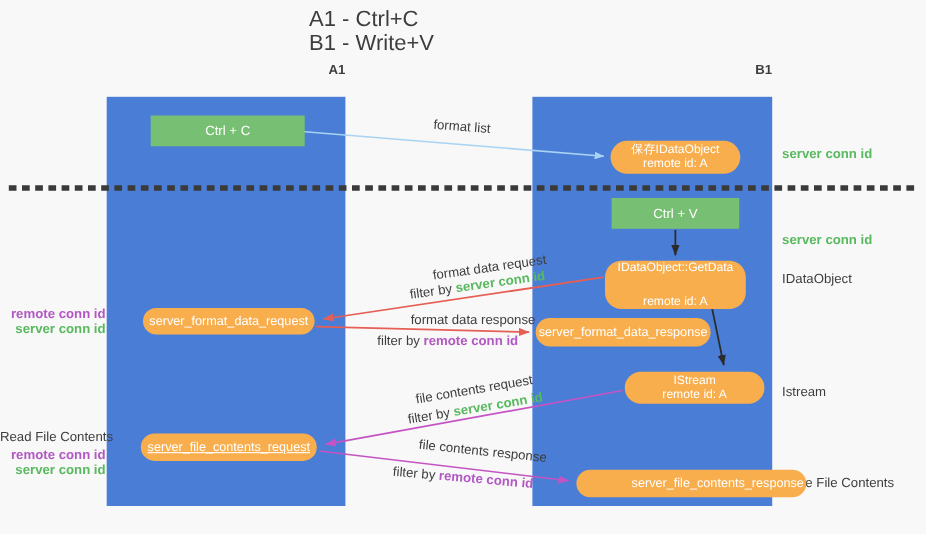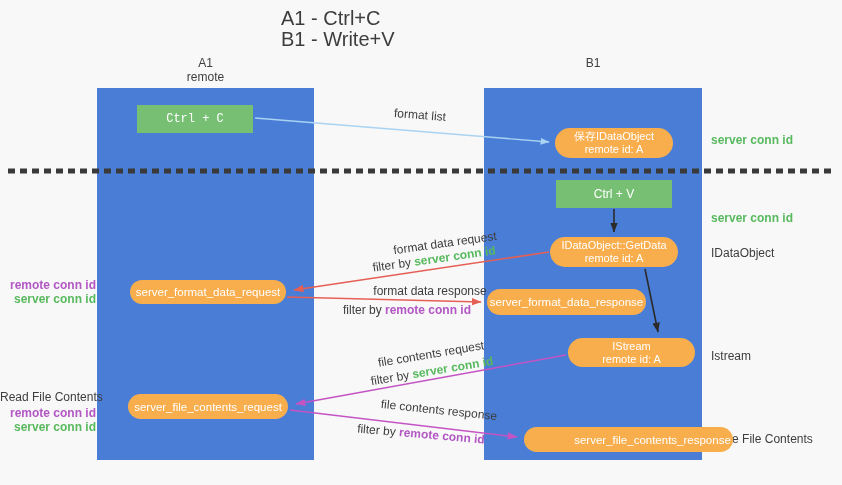--- a/index.html
+++ b/index.html
@@ -4,21 +4,21 @@
 <style>
   html,body{margin:0;padding:0;}
   #canvas{
     position:relative;width:842px;height:485px;overflow:hidden;
     background:var(--canvas-bg,#f8f8f8);
     font-family:"Liberation Sans",sans-serif;
     color:var(--text-dark,#3d3d3d);
   }
   .abs{position:absolute;}
   .title{left:281px;top:8px;width:280px;text-align:left;font-size:20px;line-height:21px;}
-  .col-header{text-align:center;font-size:12px;line-height:14px;}
+  .col-header{text-align:right;font-size:12px;line-height:14px;font-weight:bold;}
   .col-rect{top:88px;height:372px;background:var(--column-blue,#4a7ed6);}
   .box{color:var(--text-white,#fff);display:flex;flex-direction:column;align-items:center;justify-content:center;text-align:center;z-index:3;}
   .green-box{background:var(--box-green,#77c073);}
   .orange-box{background:var(--box-orange,#f9ae4e);border-radius:15px;}
   .flow-label{font-size:12px;white-space:nowrap;transform-origin:center;z-index:2;}
   .side-label{font-size:12px;white-space:nowrap;}
   .rt{text-align:right;width:96px;left:0;}
   .g{color:var(--accent-green,#58b95e);font-weight:bold;}
   .p{color:var(--accent-purple,#b257c4);font-weight:bold;}
   svg#arrows{position:absolute;left:0;top:0;z-index:2;pointer-events:none;}
@@ -28,21 +28,20 @@
 
 <div id="canvas">
 
   <div class="abs title">
     <div>A1 - Ctrl+C</div>
     <div>B1 - Write+V</div>
   </div>
 
   <div class="abs col-header" style="left:97px;top:56px;width:217px;">
     <div>A1</div>
-    <div>remote</div>
   </div>
   <div class="abs col-header" style="left:484px;top:56px;width:218px;">
     <div>B1</div>
   </div>
 
   <div class="abs col-rect" style="left:97px;width:217px;"></div>
   <div class="abs col-rect" style="left:484px;width:218px;"></div>
 
   <svg id="arrows" width="842" height="485" viewBox="0 0 842 485">
     <defs>
@@ -64,52 +63,52 @@
 
     <line x1="255" y1="118" x2="549" y2="142" stroke-width="1.4" marker-end="url(#ah-blue)" style="stroke:var(--arrow-lightblue,#a9d3f2)"></line>
     <line x1="614" y1="209" x2="614" y2="232" stroke-width="1.6" marker-end="url(#ah-black)" style="stroke:var(--arrow-black,#2b2b2b)"></line>
     <line x1="549" y1="252" x2="294" y2="290" stroke-width="1.6" marker-end="url(#ah-red)" style="stroke:var(--arrow-red,#e55f55)"></line>
     <line x1="287" y1="297" x2="481" y2="302" stroke-width="1.6" marker-end="url(#ah-red)" style="stroke:var(--arrow-red,#e55f55)"></line>
     <line x1="645" y1="269" x2="658" y2="332" stroke-width="1.6" marker-end="url(#ah-black)" style="stroke:var(--arrow-black,#2b2b2b)"></line>
     <line x1="566" y1="355" x2="296" y2="404" stroke-width="1.5" marker-end="url(#ah-magenta)" style="stroke:var(--arrow-magenta,#c454c4)"></line>
     <line x1="290" y1="410" x2="517" y2="437" stroke-width="1.5" marker-end="url(#ah-magenta)" style="stroke:var(--arrow-magenta,#c454c4)"></line>
   </svg>
 
-  <div class="abs box green-box" style="left:137px;top:105px;width:116px;height:28px;font-size:12px;font-family:Liberation Mono, monospace;">
+  <div class="abs box green-box" style="left:137px;top:105px;width:140px;height:28px;font-size:12px;">
     <div>Ctrl + C</div>
   </div>
 
   <div class="abs box orange-box" style="left:555px;top:128px;width:118px;height:30px;font-size:11px;line-height:13px;">
     <div>保存IDataObject</div>
     <div>remote id: A</div>
   </div>
 
   <div class="abs box green-box" style="left:556px;top:180px;width:116px;height:28px;font-size:12px;">
     <div>Ctrl + V</div>
   </div>
 
-  <div class="abs box orange-box" style="left:550px;top:237px;width:128px;height:30px;font-size:11px;line-height:13px;">
+  <div class="abs box orange-box" style="left:550px;top:237px;width:128px;height:44px;font-size:11px;line-height:13px;justify-content:space-between;">
     <div>IDataObject::GetData</div>
     <div>remote id: A</div>
   </div>
 
   <div class="abs box orange-box" style="left:130px;top:280px;width:156px;height:24px;font-size:11.5px;">
     <div>server_format_data_request</div>
   </div>
 
   <div class="abs box orange-box" style="left:487px;top:289px;width:159px;height:26px;font-size:11.5px;text-align:center;">
     <div>server_format_data_response</div>
   </div>
 
   <div class="abs box orange-box" style="left:568px;top:338px;width:127px;height:29px;font-size:11px;line-height:13px;">
     <div>IStream</div>
     <div>remote id: A</div>
   </div>
 
-  <div class="abs box orange-box" style="left:128px;top:394px;width:160px;height:25px;font-size:11.5px;">
+  <div class="abs box orange-box" style="left:128px;top:394px;width:160px;height:25px;font-size:11.5px;text-decoration:underline;">
     <div>server_file_contents_request</div>
   </div>
 
   <div class="abs box orange-box" style="left:524px;top:427px;width:161px;height:25px;font-size:11.5px;padding-left:48px;">
     <div>server_file_contents_response</div>
   </div>
 
   <div class="abs flow-label" style="left:420px;top:115px;transform:translate(-50%,-50%) rotate(4.5deg);">format list</div>
 
   <div class="abs flow-label" style="left:445px;top:243px;transform:translate(-50%,-50%) rotate(-8deg);">format data request</div>

